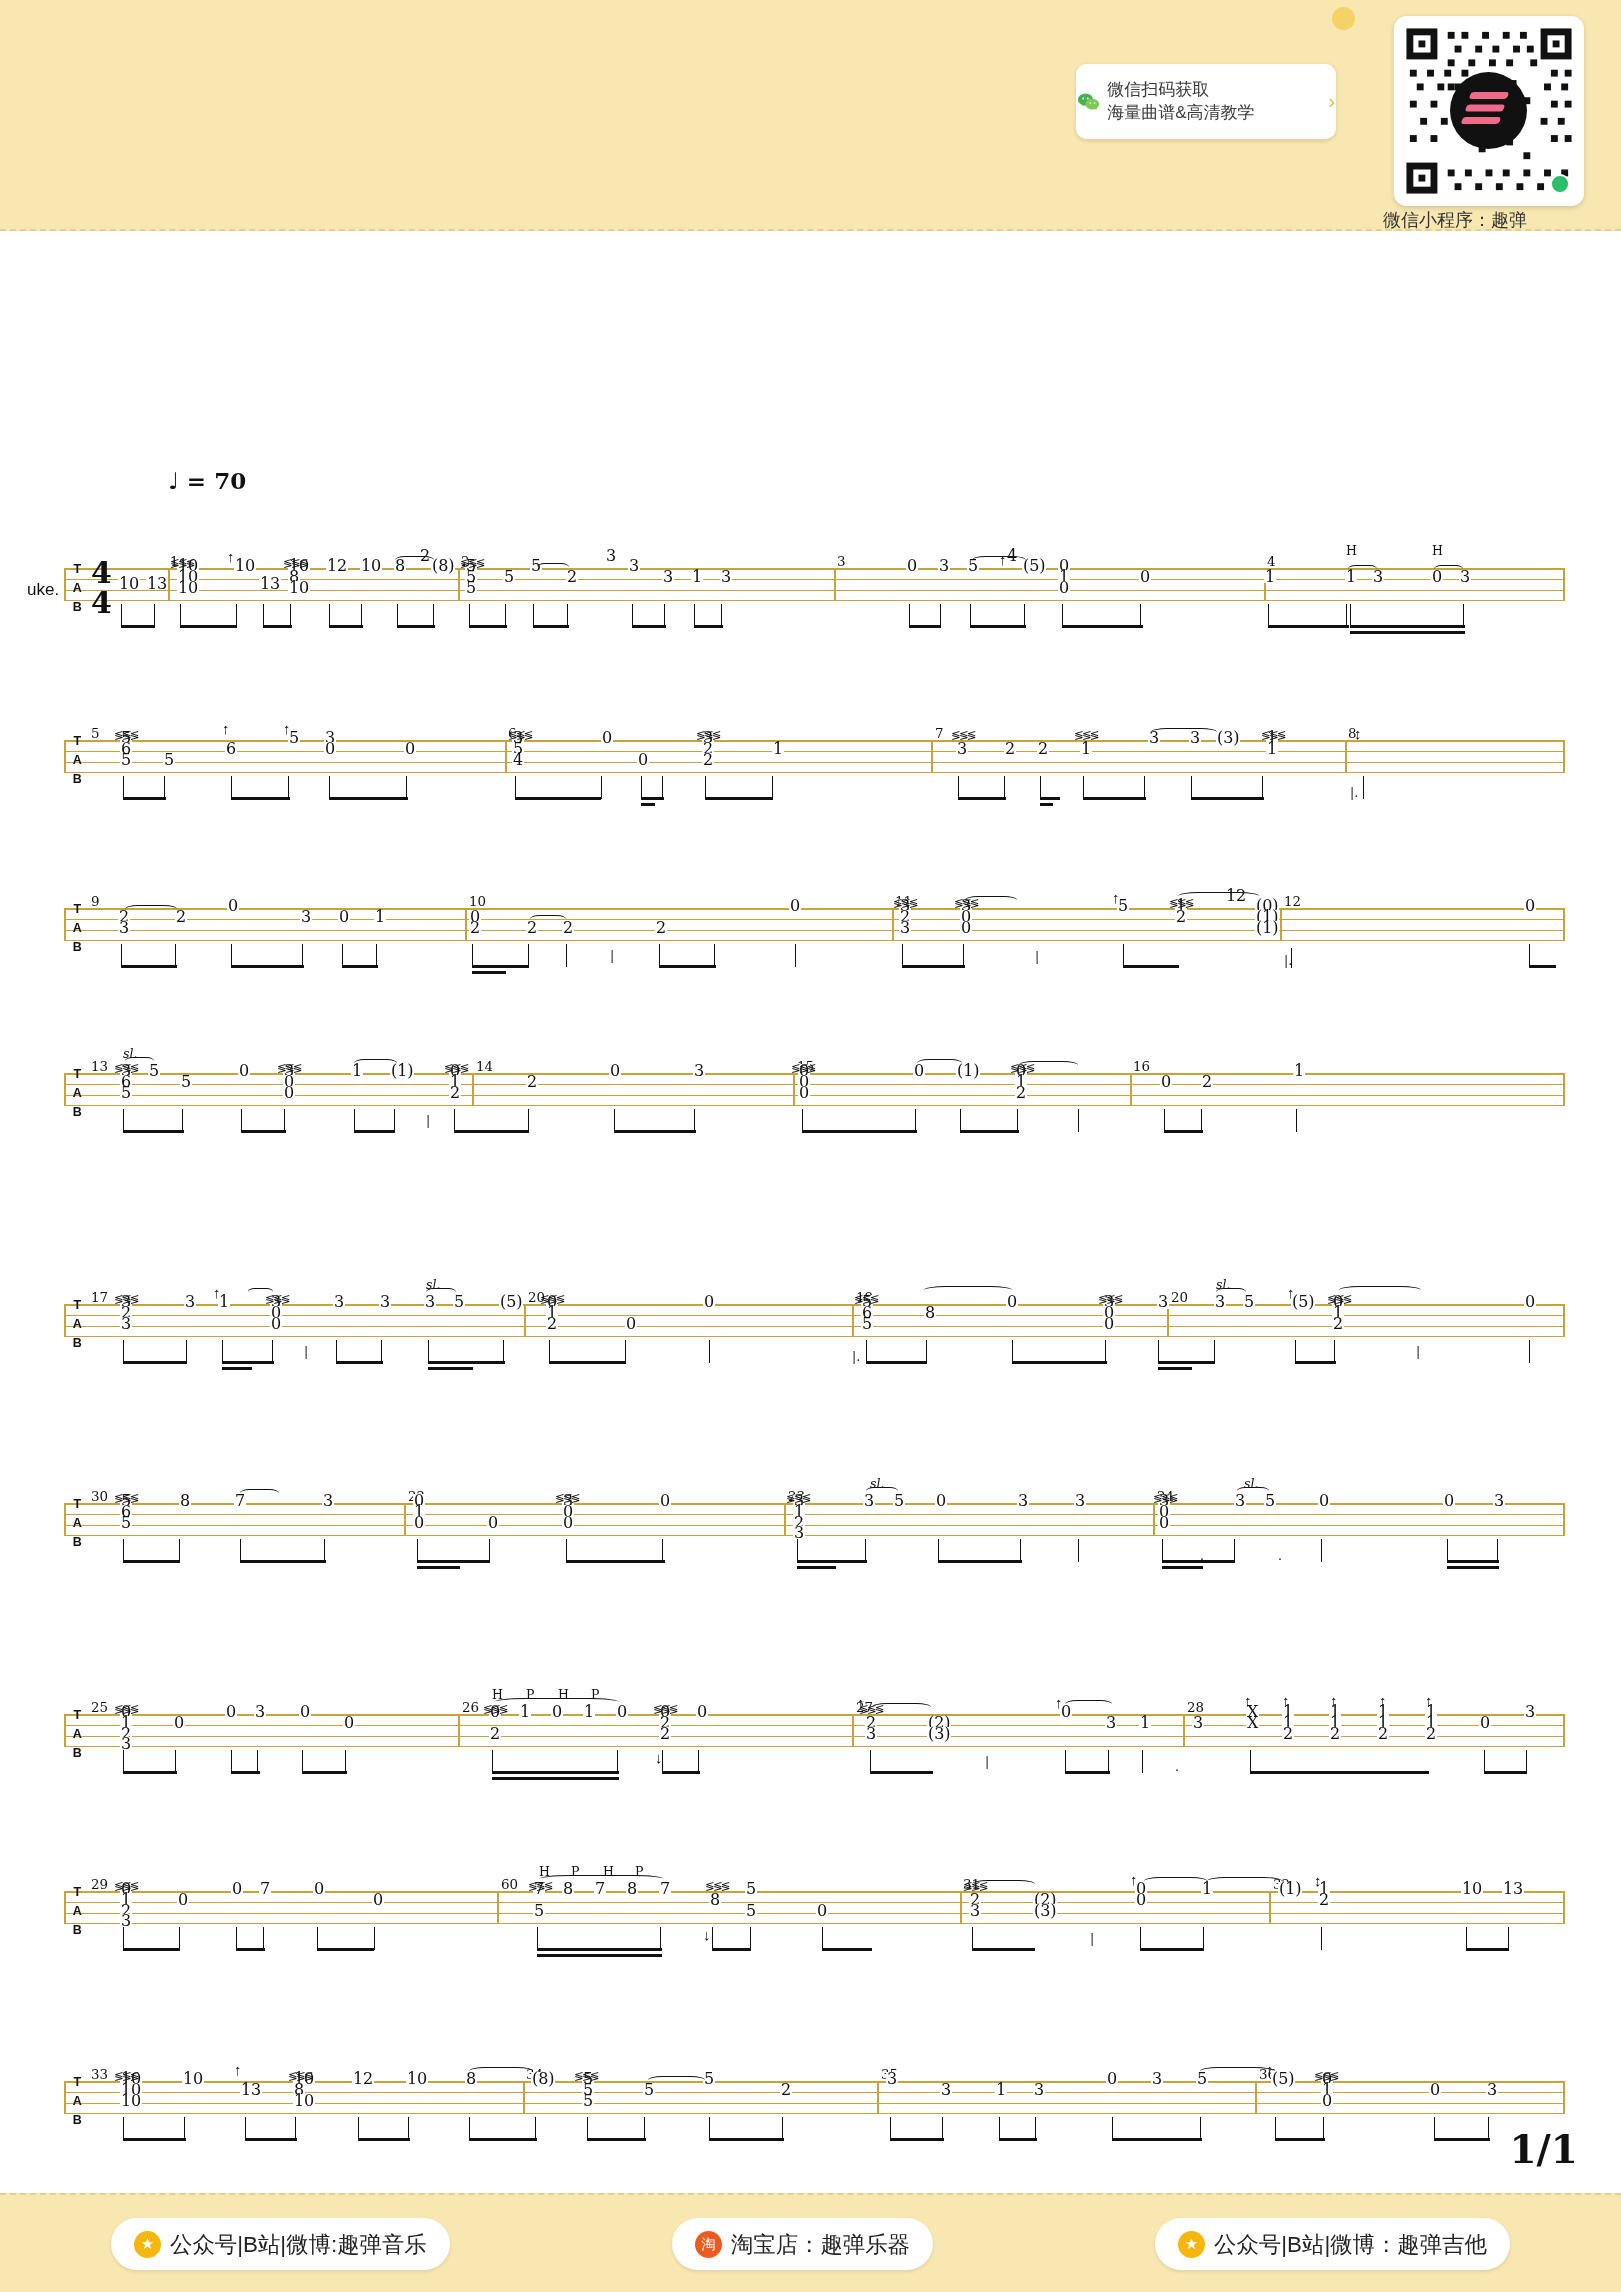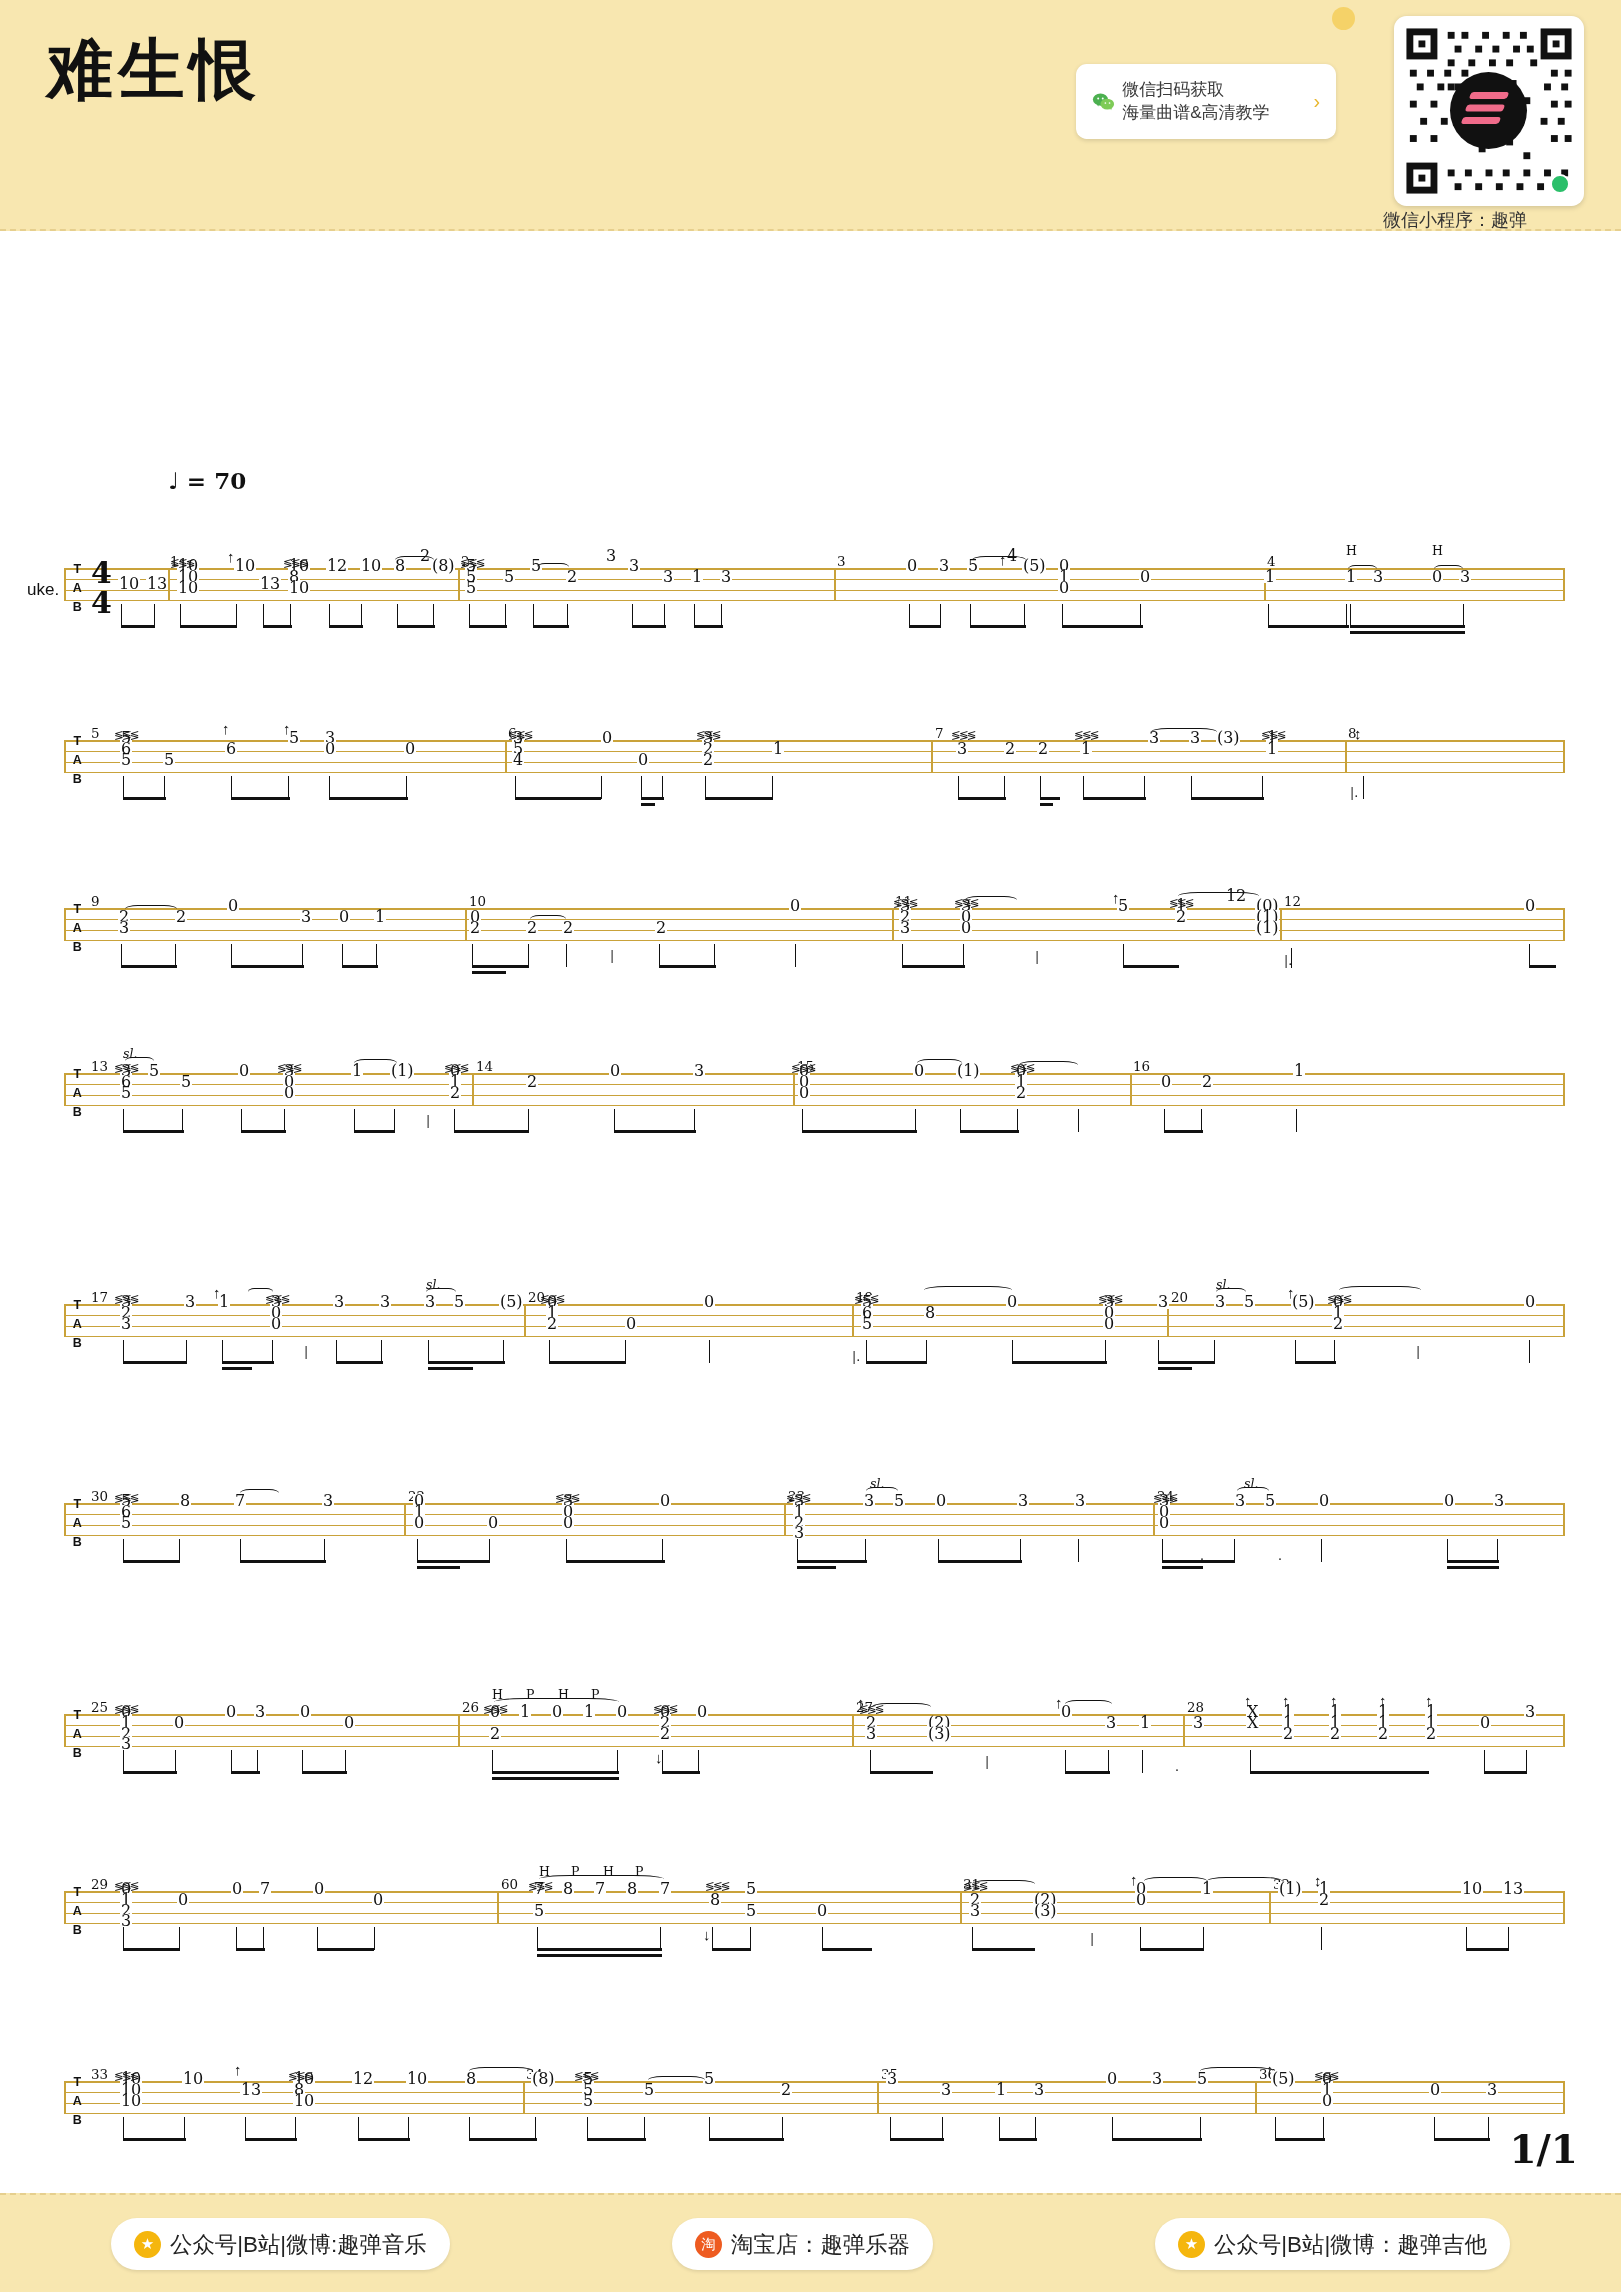--- a/index.html
+++ b/index.html
@@ -44,21 +44,21 @@
     position: absolute;
     left: 1076px;
     top: 64px;
     width: 260px;
     height: 75px;
     background: #fff;
     border-radius: 10.7px;
     box-shadow: 0 1.8px 4.5px rgba(0,0,0,0.12);
     display: flex;
     align-items: center;
-    padding: 0 16px;
+    padding: 0 1px;
   }
   .wechat-pill .wxicon {
     width: 23px; height: 19.7px;
     margin-right: 7.2px;
     flex: none;
   }
   .wechat-pill .lines {
     flex: 1;
     font-size: 17px;
     line-height: 22.4px;
@@ -329,21 +329,20 @@
     color: #fff;
     flex: none;
   }
   .badge.star { background: #f5b60d; }
   .badge.tao  { background: #ee5b20; font-size: 14.3px; }
 </style>
 </head>
 <body>
 
 <div class="header">
-  <div class="header-title">难生恨</div>
 
   <div class="wechat-pill">
     <svg class="wxicon" viewBox="0 0 30 26">
       <ellipse cx="11" cy="10" rx="10" ry="8" fill="#4cb050"></ellipse>
       <polygon points="6,16 10,14 8,19" fill="#4cb050"></polygon>
       <ellipse cx="20" cy="16" rx="9" ry="7.2" fill="#7ecb57"></ellipse>
       <polygon points="26,21 23,19.5 25,24" fill="#7ecb57"></polygon>
       <circle cx="8" cy="8.5" r="1.3" fill="#fff"></circle>
       <circle cx="14" cy="8.5" r="1.3" fill="#fff"></circle>
       <circle cx="17.5" cy="14.5" r="1.1" fill="#fff"></circle>

